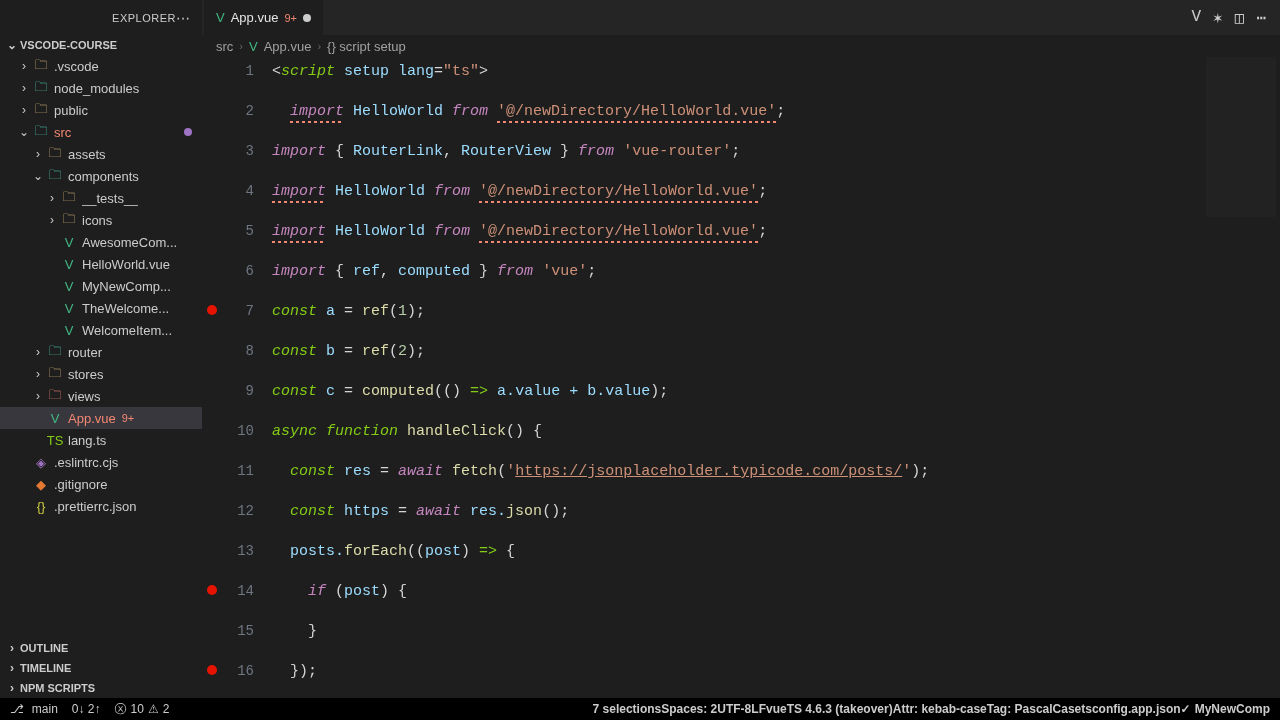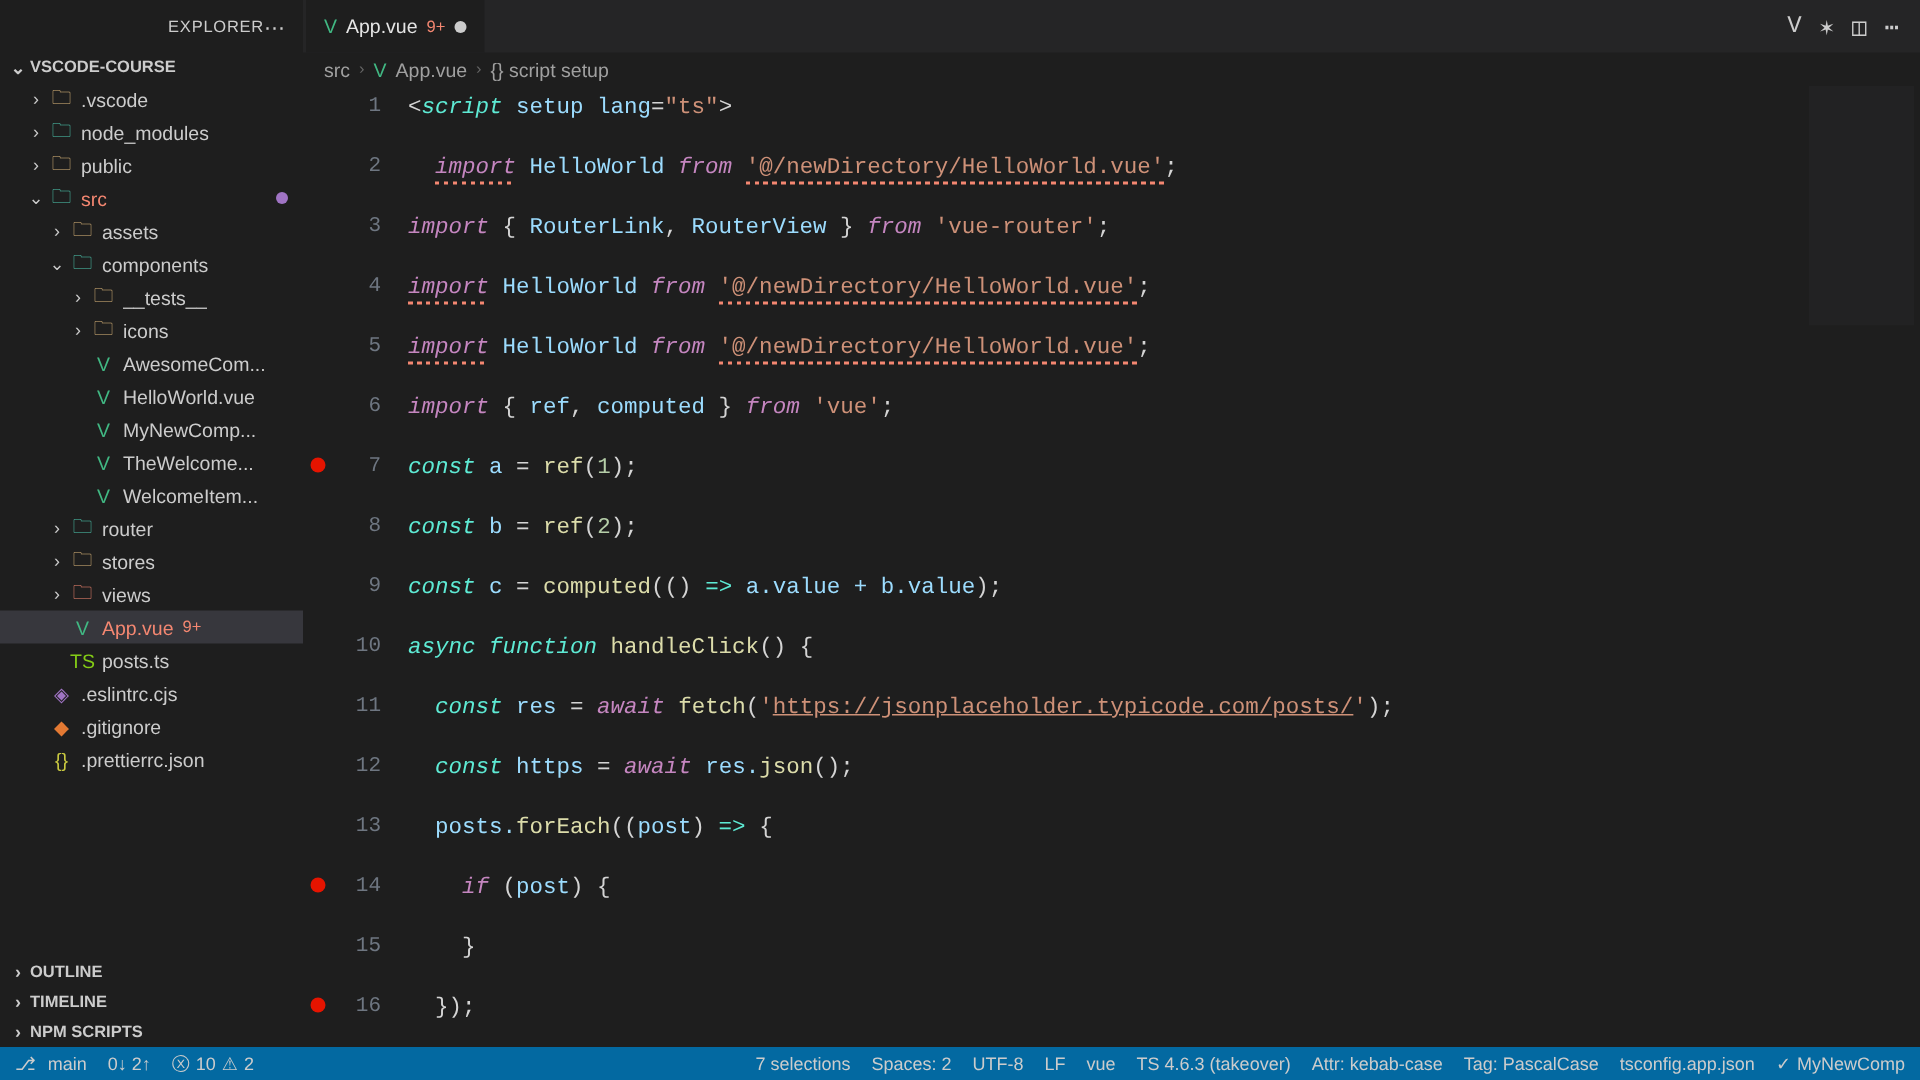--- a/index.html
+++ b/index.html
@@ -113,21 +113,21 @@
   text-align: right;
   color: #6e7681;
   font-size: 14px;
   padding-right: 18px;
   padding-top: 2px;
 }
 .gutter-mark { width: 20px; display: flex; align-items: center; justify-content: center; padding-top: 4px; }
 .breakpoint { width: 10px; height: 10px; background: #e51400; border-radius: 50%; }
 .code-area { flex: 1; padding-top: 4px; font-size: 15px; position: relative; }
 .code-line { height: 40px; white-space: pre; display: flex; align-items: flex-start; padding-top: 2px; }
-.tok-keyword { color: #5eead4; font-style: italic; }
+.tok-keyword { color: #84cc16; font-style: italic; }
 .tok-keyword2 { color: #c586c0; font-style: italic; }
 .tok-string { color: #ce9178; }
 .tok-var { color: #9cdcfe; }
 .tok-func { color: #dcdcaa; }
 .tok-punct { color: #d4d4d4; }
 .tok-num { color: #b5cea8; }
 .tok-url { color: #ce9178; text-decoration: underline; }
 .squiggle { position: relative; }
 .squiggle::after {
   content: '';
@@ -140,31 +140,31 @@
   position: absolute;
   right: 4px;
   top: 0;
   width: 70px;
   height: 160px;
   background: #252526;
   opacity: 0.6;
 }
 .status-bar {
   height: 22px;
-  background: #0369a1;
+  background: #000000;
   display: flex;
   align-items: center;
   font-size: 12px;
   font-family: -apple-system, 'Segoe UI', sans-serif;
   color: #cccccc;
   padding: 0 10px;
   gap: 14px;
 }
 .status-left { display: flex; gap: 14px; align-items: center; }
-.status-right { margin-left: auto; display: flex; gap: 14px; align-items: center; }
+.status-right { margin-left: auto; display: flex; gap: 0; align-items: center; font-weight: bold; }
 .status-item { cursor: pointer; display: flex; align-items: center; gap: 4px; }
 .branch-icon::before { content: '⎇'; margin-right: 4px; }
 </style>
 </head>
 <body>
 
 <div class="main-container">
   <div class="sidebar">
     <div class="sidebar-header">
       <span class="sidebar-title">EXPLORER</span>
@@ -258,21 +258,21 @@
         </div>
       <div class="tree-item indent-2 active error">
           <span class="chevron"></span>
           <span class="icon vue-icon">V</span>
           <span class="label">App.vue</span>
           <span class="badge">9+</span>
         </div>
       <div class="tree-item indent-2">
           <span class="chevron"></span>
           <span class="icon" style="color:#84cc16">TS</span>
-          <span class="label">posts.ts</span>
+          <span class="label">lang.ts</span>
         </div>
       <div class="tree-item indent-1">
           <span class="chevron"></span>
           <span class="icon file-purple">◈</span>
           <span class="label">.eslintrc.cjs</span>
         </div>
       <div class="tree-item indent-1">
           <span class="chevron"></span>
           <span class="icon file-orange">◆</span>
           <span class="label">.gitignore</span>

